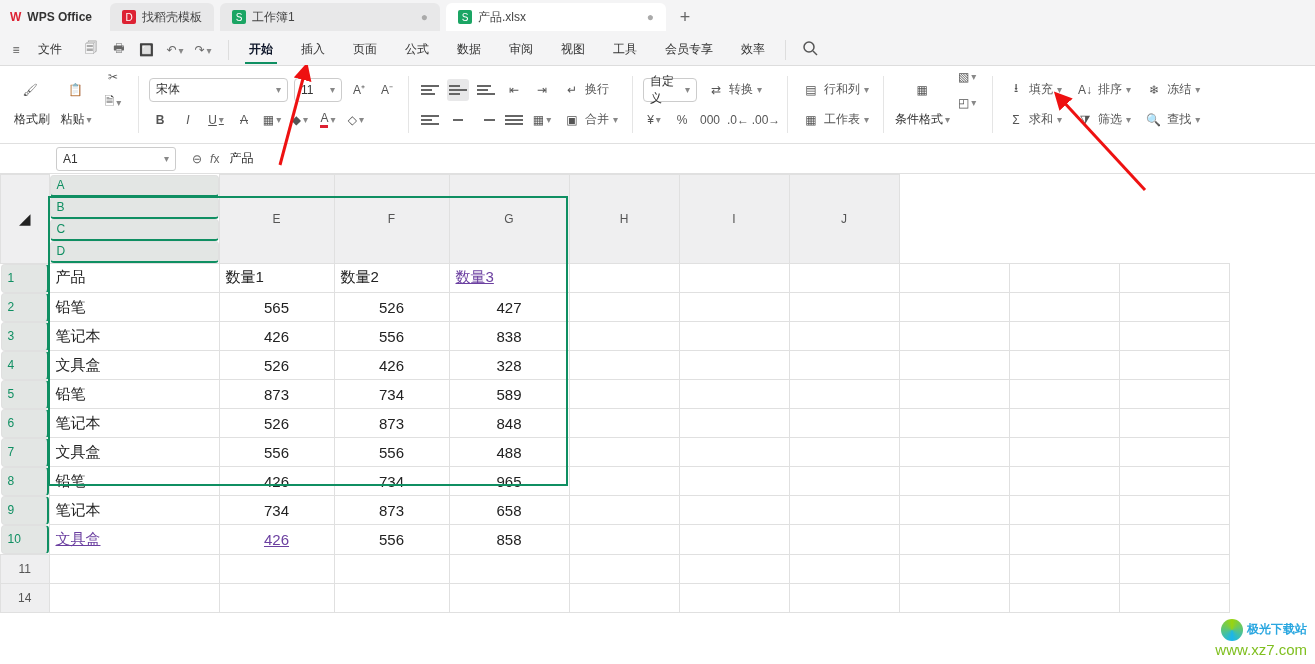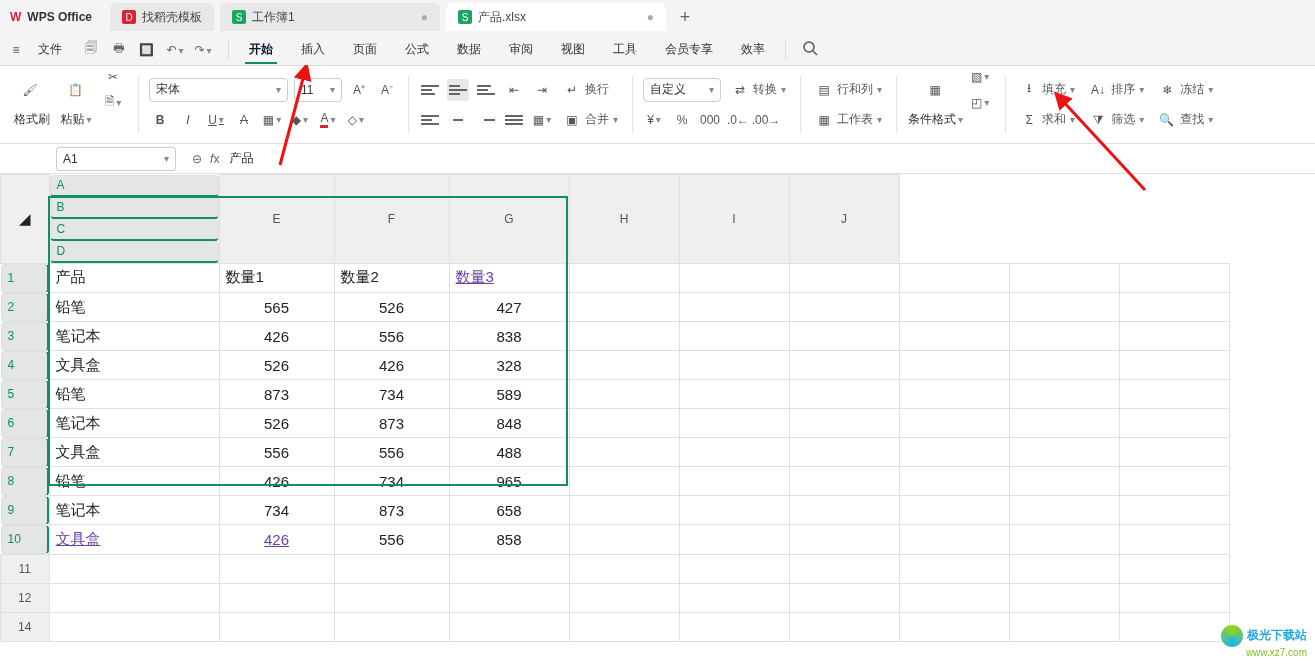--- a/index.html
+++ b/index.html
@@ -58,21 +58,21 @@
   .grid td.txt{text-align:left}
   .link{color:#6b3fa0;text-decoration:underline}
   .selband-col .colh.sel{background:#e3e6e4;color:#0f8f62;border-bottom:2px solid #0f8f62}
   .rowh.sel{background:#e3e6e4;color:#0f8f62;border-right:2px solid #0f8f62}
   .selbox{position:absolute;border:2px solid #0f8f62;pointer-events:none}
   
   .arrow{position:absolute;pointer-events:none}
   
   .wm{position:absolute;right:8px;bottom:6px;text-align:right;font-size:12px}
   .wm .t1{color:#2aa7e0;font-weight:600}
-  .wm .t2{color:#7fbf1f;font-size:10px}
+  .wm .t2{color:#7fbf1f;font-size:15px}
   .wm-logo{display:inline-block;width:22px;height:22px;border-radius:50%;background:conic-gradient(#9ad40e,#19b5ee,#9ad40e);vertical-align:middle;margin-right:4px}
   .caret{font-size:10px;color:#888;margin-left:2px}
   .u{text-decoration:underline}
   .strike{text-decoration:line-through}
   .align-ic{width:18px;display:inline-flex;flex-direction:column;gap:2px}
   .align-ic i{display:block;height:2px;background:#666}
 </style>
 </head>
 <body>
 
@@ -248,21 +248,21 @@
           <span class="ribicon">▣</span>
           <span>合并</span>
           <span class="arr">▾</span>
         </span>
     </div>
   </div>
   <div class="vr"></div>
 
   <div class="grp">
     <div class="row">
-      <div class="sel" style="width:78px">
+      <div class="sel" style="width:54px">
           <span>自定义</span>
           <span class="arr" style="margin-left:auto">▾</span>
         </div>
       <span class="ribbtn">
           <span class="ribicon">⇄</span>
           <span>转换</span>
           <span class="arr">▾</span>
         </span>
     </div>
     <div class="row">
@@ -531,33 +531,20 @@
           <td></td>
           <td></td>
           <td></td>
           <td></td>
           <td></td>
           <td></td>
           <td></td>
           <td></td>
         </tr>
         <tr>
-          <th class="rowh">12</th>
-          <td></td>
-          <td></td>
-          <td></td>
-          <td></td>
-          <td></td>
-          <td></td>
-          <td></td>
-          <td></td>
-          <td></td>
-          <td></td>
-        </tr>
-        <tr>
           <th class="rowh">14</th>
           <td></td>
           <td></td>
           <td></td>
           <td></td>
           <td></td>
           <td></td>
           <td></td>
           <td></td>
           <td></td>

